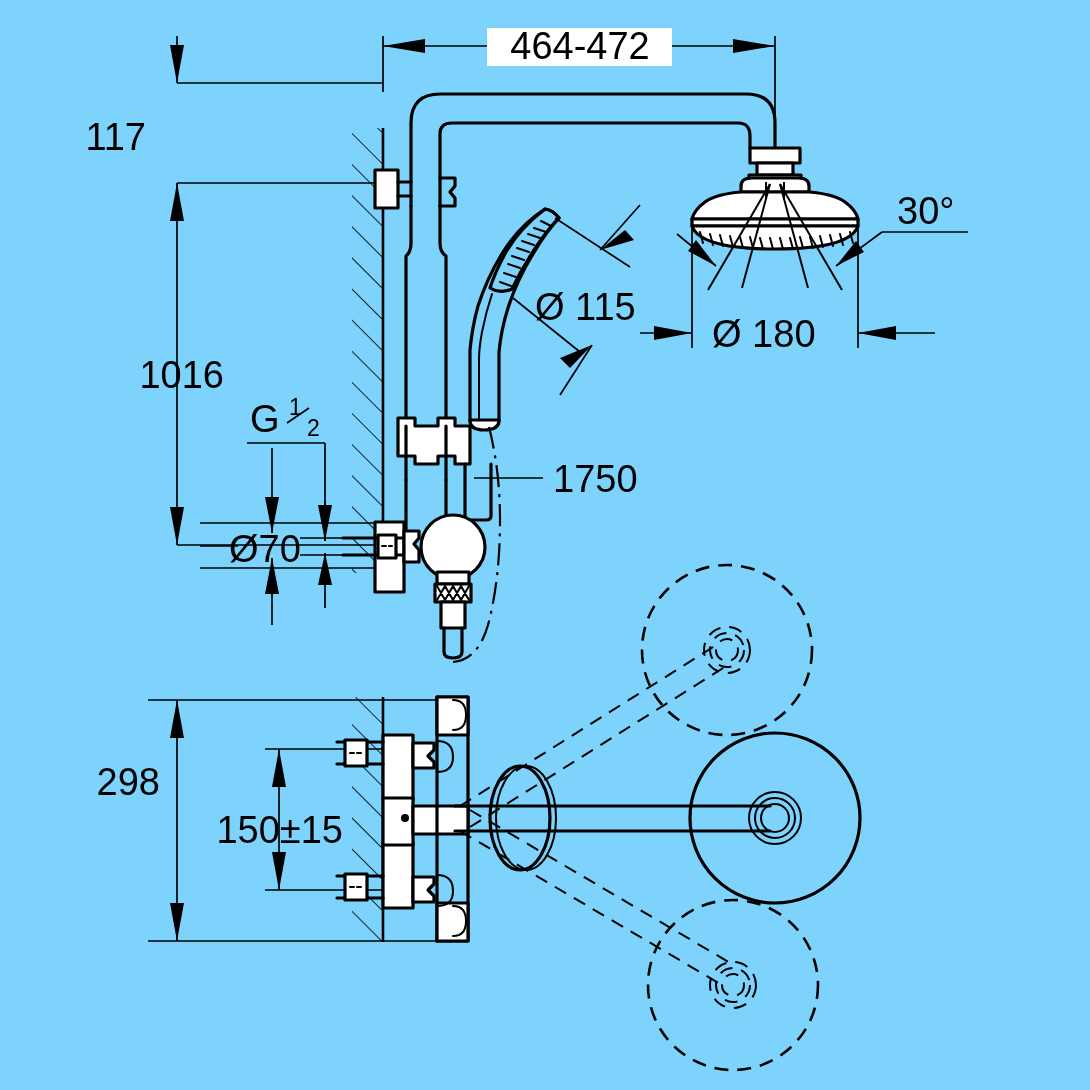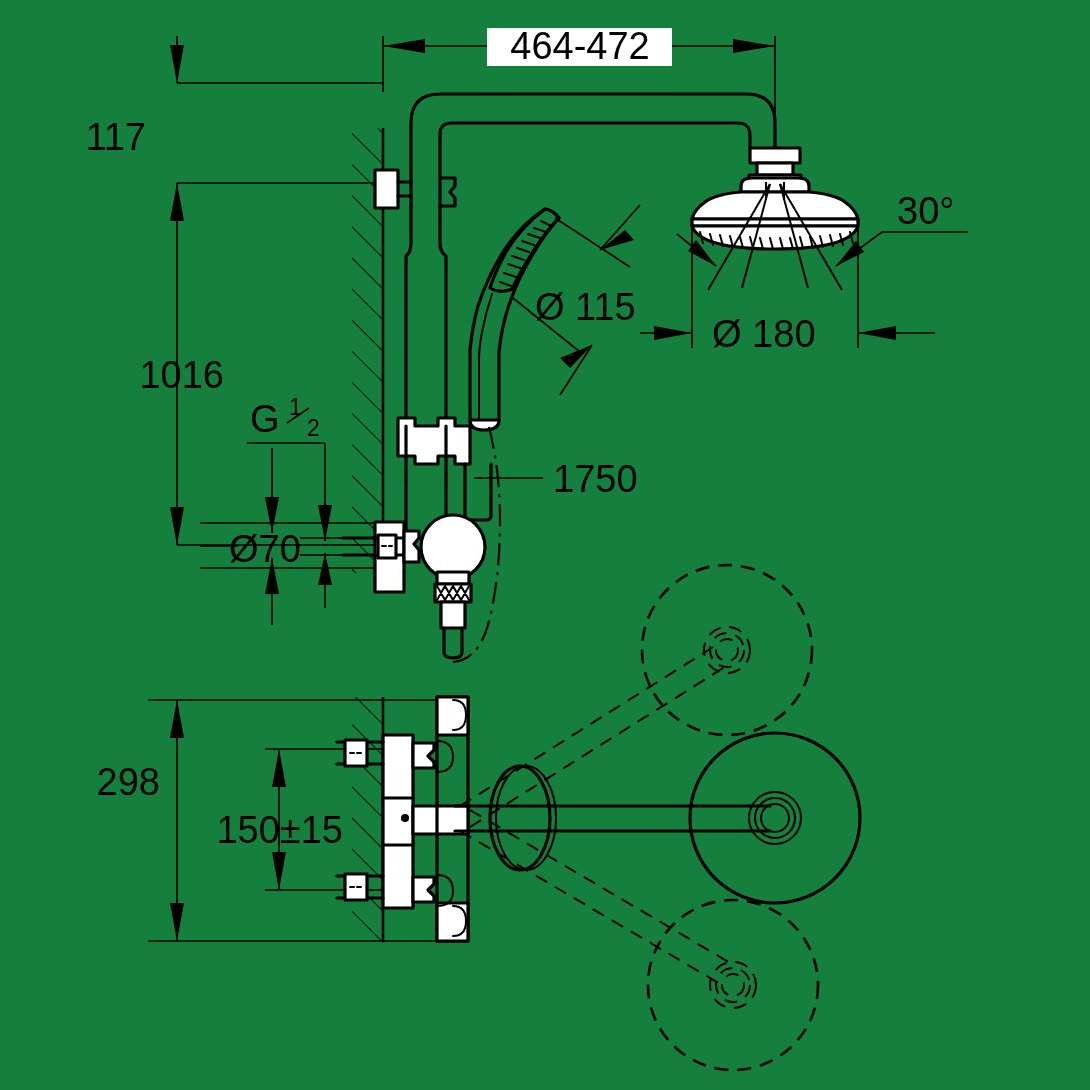--- a/index.html
+++ b/index.html
@@ -7,21 +7,21 @@
     padding: 0;
     background: #ffffff;
   }
   body {
     font-family: "Liberation Sans", sans-serif;
   }
   #sheet {
     position: relative;
     width: 1090px;
     height: 1090px;
-    background: #15803d;
+    background: #7dd3fc;
     overflow: hidden;
   }
   #sheet svg {
     position: absolute;
     top: 0;
     left: 0;
     width: 1090px;
     height: 1090px;
   }
   .dim-text {

